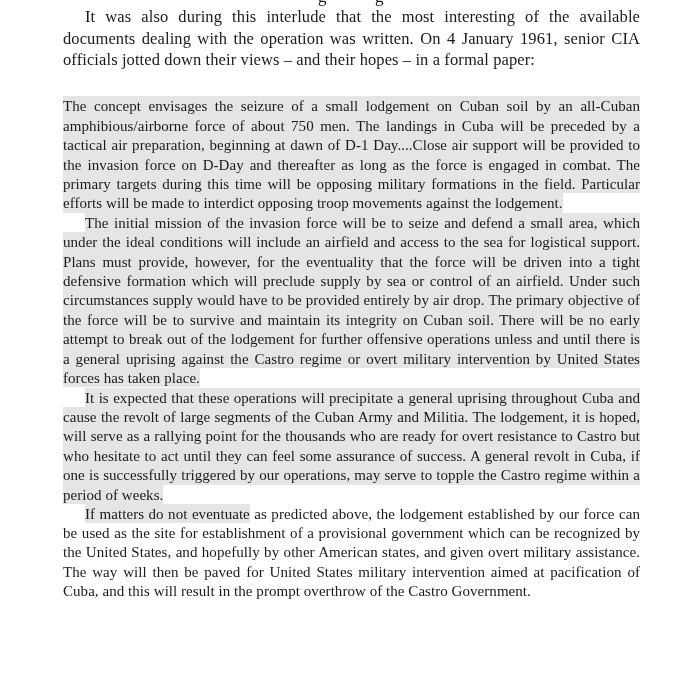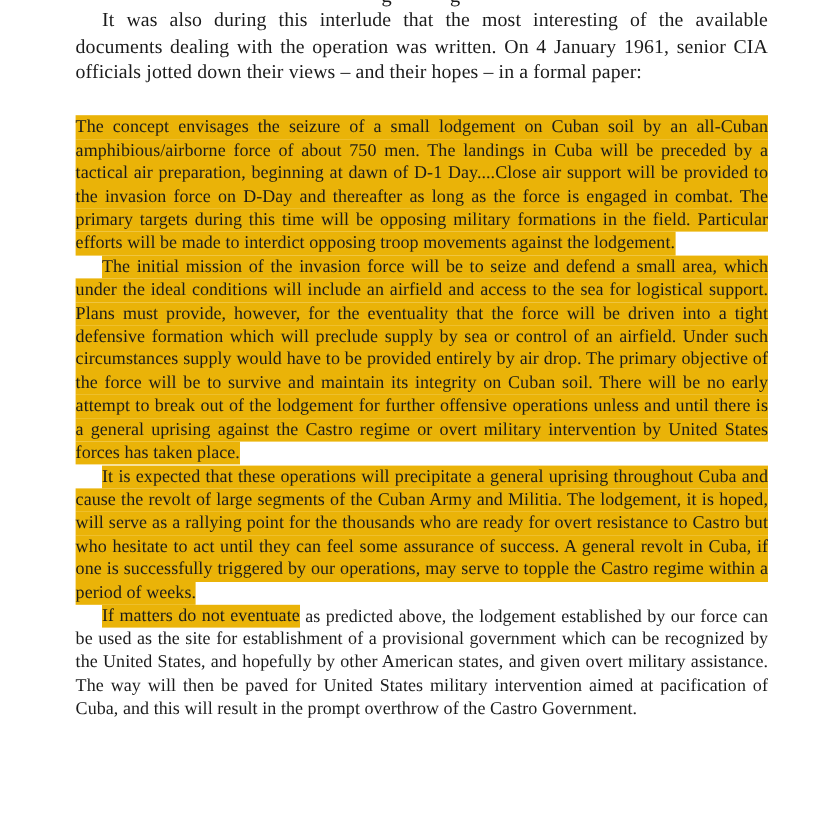--- a/index.html
+++ b/index.html
@@ -55,21 +55,21 @@
     font-size: 15px;
     line-height: 19.4px;
     text-align: justify;
     text-indent: 22px;
     letter-spacing: 0.05px;
   }
   .quote p.first {
     text-indent: 0;
   }
   .hl {
-    background-color: #eab308;
+    background-color: #e5e5e5;
     padding: 1.7px 0;
     box-decoration-break: clone;
     -webkit-box-decoration-break: clone;
   }
 </style>
 </head>
 <body>
 
 <div class="page">
 

